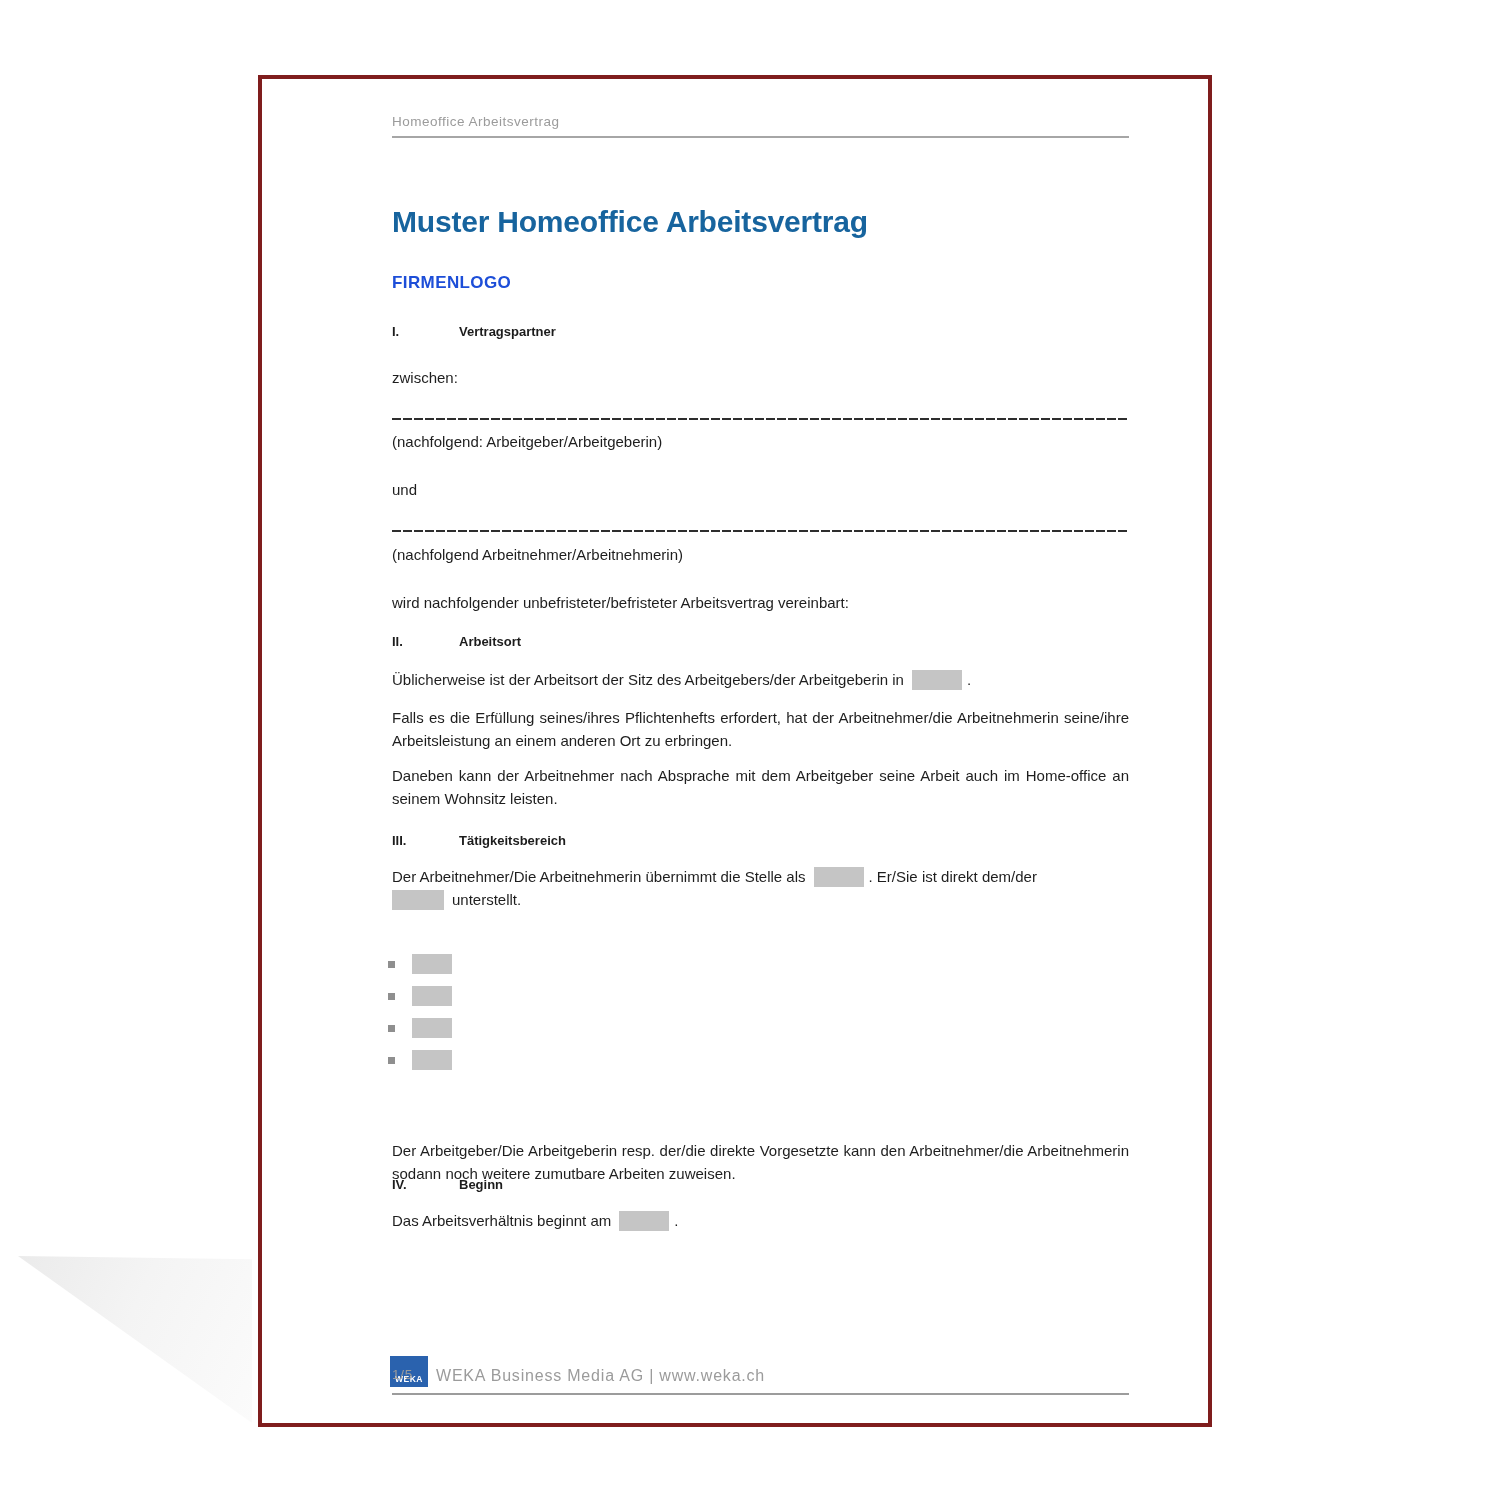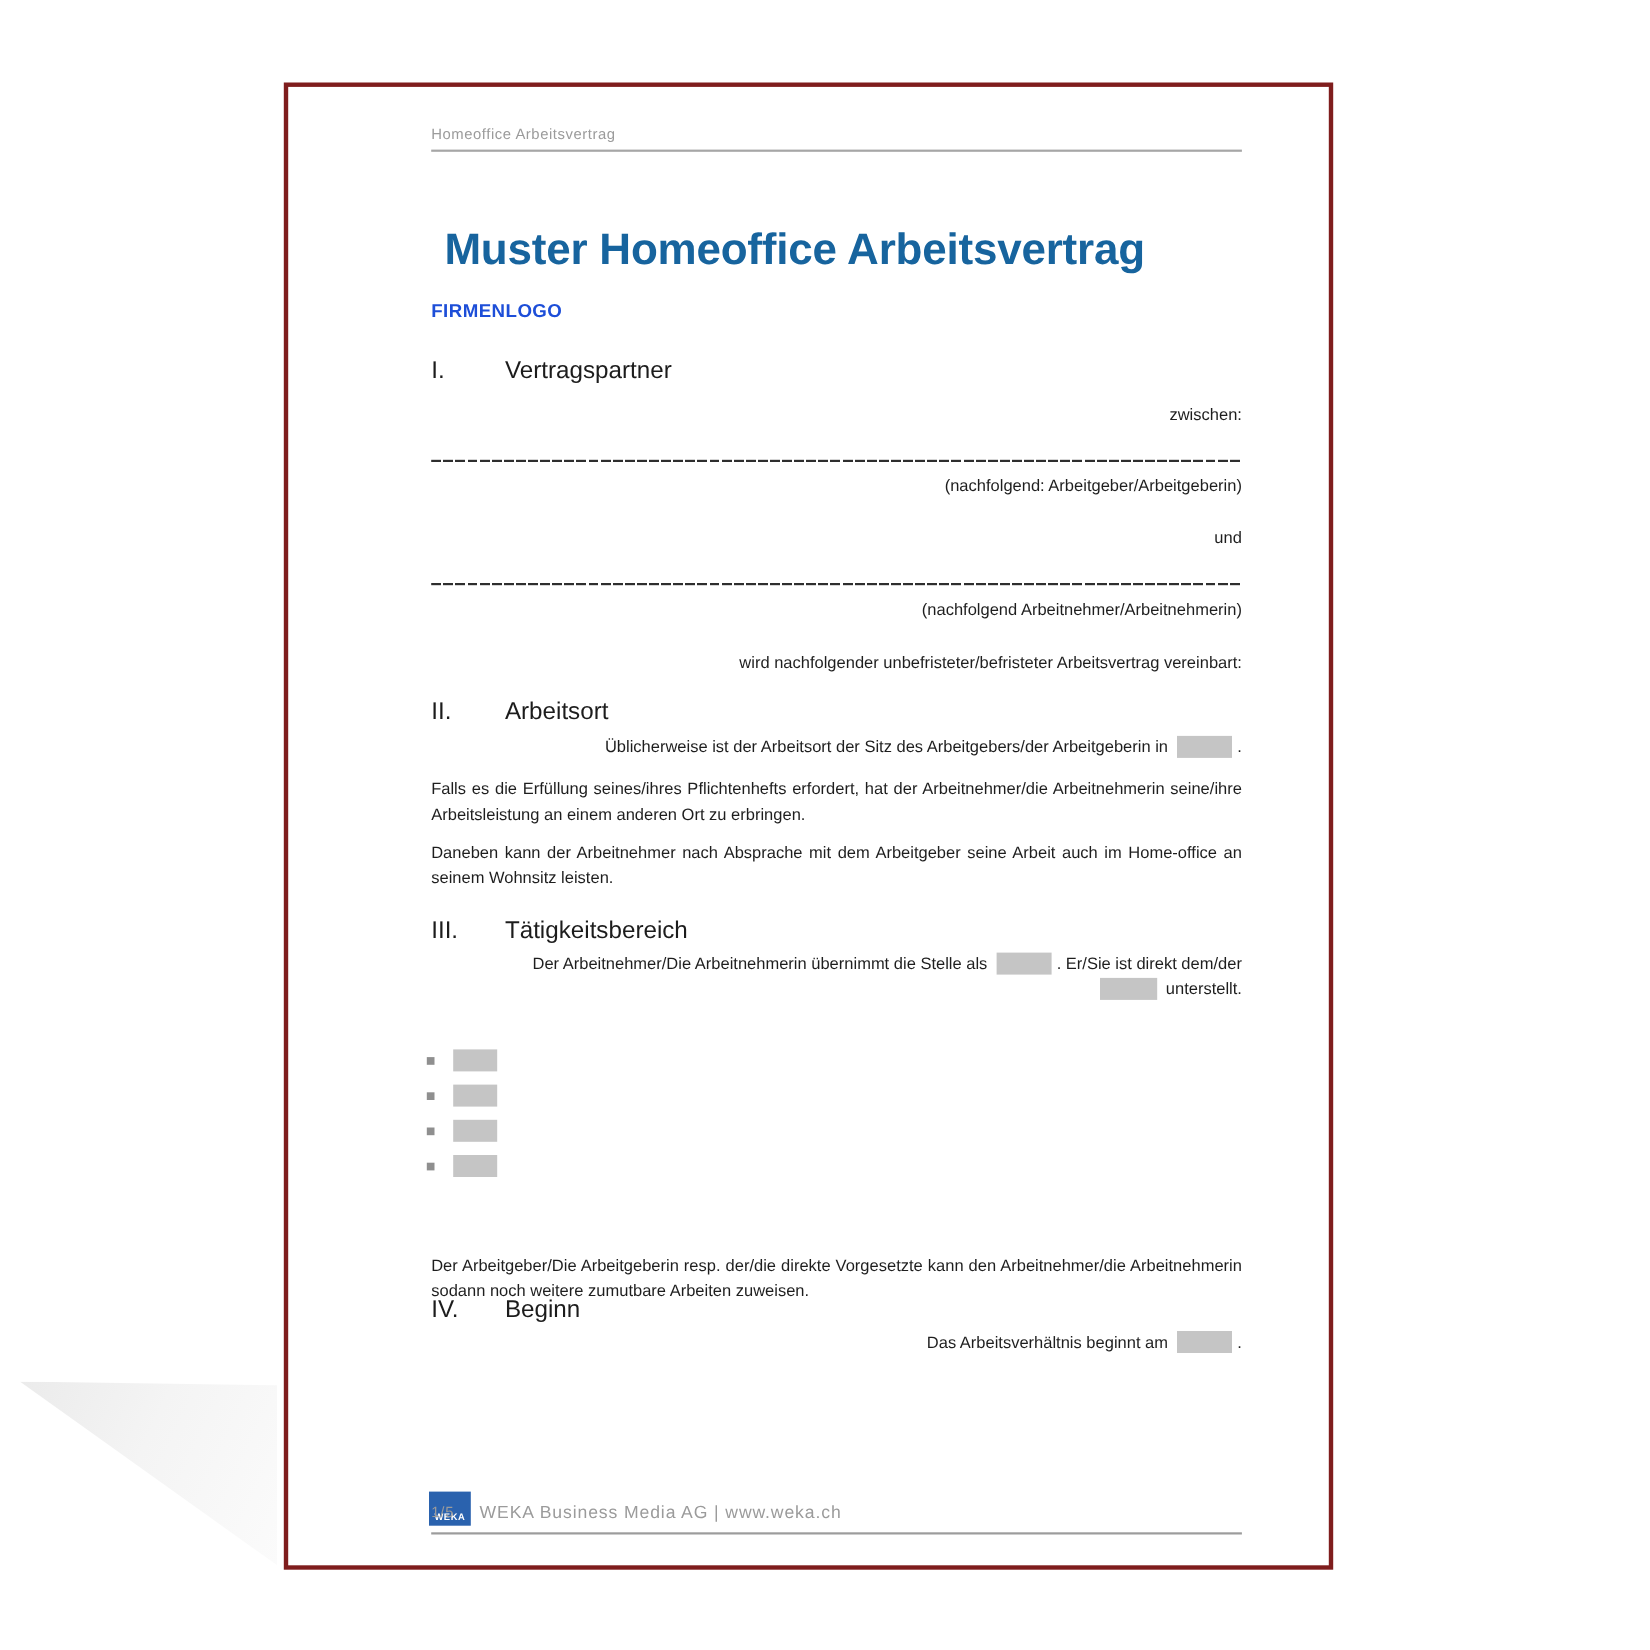--- a/index.html
+++ b/index.html
@@ -14,26 +14,26 @@
     background:linear-gradient(115deg,#ebebeb 0%,#f4f4f4 45%,#fbfbfb 100%);
   }
   .page{
     position:absolute;left:258px;top:75px;width:954px;height:1352px;
     background:#ffffff;border:4px solid #7f1d1d;box-sizing:border-box;
   }
   .abs{position:absolute;left:130px;width:737px;}
   .muted{color:#9b9b9b;}
   .hdr-text{top:35px;font-size:13.5px;letter-spacing:.5px;}
   .hdr-rule{top:57px;height:2px;background:#a6a6a6;}
-  .doc-title{top:126px;font-size:40px;font-weight:bold;color:#17649e;letter-spacing:-0.2px;margin-left:12px;}
+  .doc-title{top:126px;font-size:30px;font-weight:bold;color:#17649e;letter-spacing:-0.2px;}
   .firmenlogo{top:194px;font-size:17px;font-weight:bold;color:#1d4ed8;letter-spacing:.4px;}
-  .sec-h{font-size:22px;font-weight:normal;color:#1c1c1c;}
+  .sec-h{font-size:13px;font-weight:bold;color:#1c1c1c;}
   .sec-num{display:inline-block;width:67px;}
   .sec1-h{top:245px;} .sec2-h{top:555px;} .sec3-h{top:754px;} .sec4-h{top:1098px;}
-  .body-text{font-size:15px;line-height:23px;color:#1e1e1e;text-align:right;}
+  .body-text{font-size:15px;line-height:23px;color:#1e1e1e;}
   .just{text-align:justify;}
   .s1-intro{top:287px;} .s1-note1{top:351px;} .s1-und{top:399px;}
   .s1-note2{top:464px;} .s1-closing{top:512px;}
   .sig-line{height:2px;background:repeating-linear-gradient(90deg,#2e2e2e 0 9px,transparent 9px 11px);}
   .sig1{top:339px;} .sig2{top:451px;}
   .s2-p1{top:589px;} .s2-p2{top:627px;} .s2-p3{top:685px;}
   .s3-p1{top:786px;} .s3-p2{top:847px;} .s3-p3{top:1028px;margin-top:32px;}
   .s4-p1{top:1130px;}
   .ph{display:inline-block;width:50px;height:20px;background:#c5c5c5;
       vertical-align:-5px;margin:0 5px 0 8px;}

